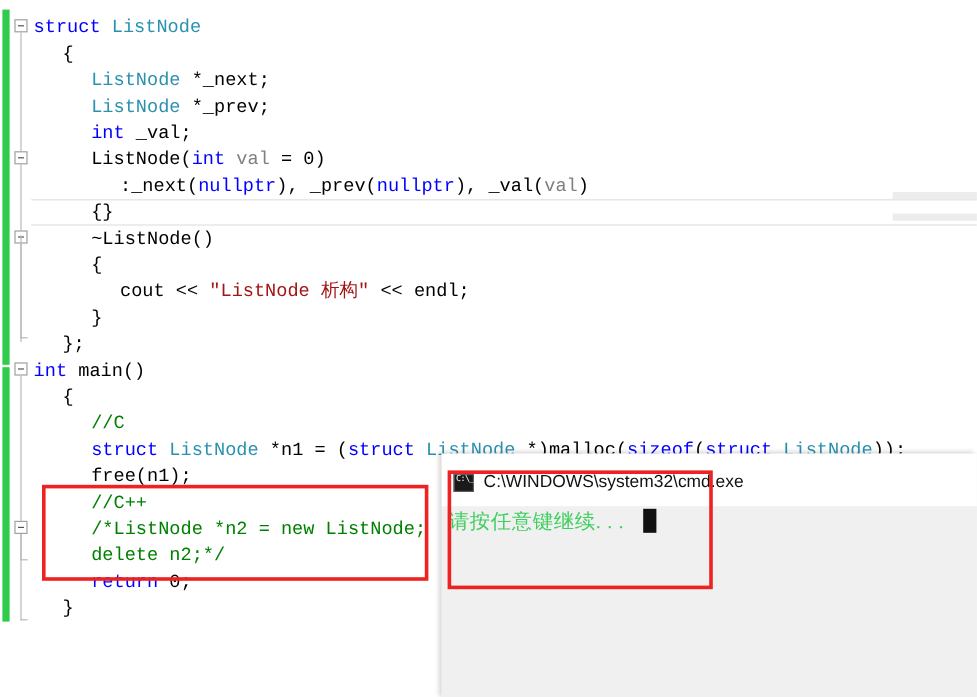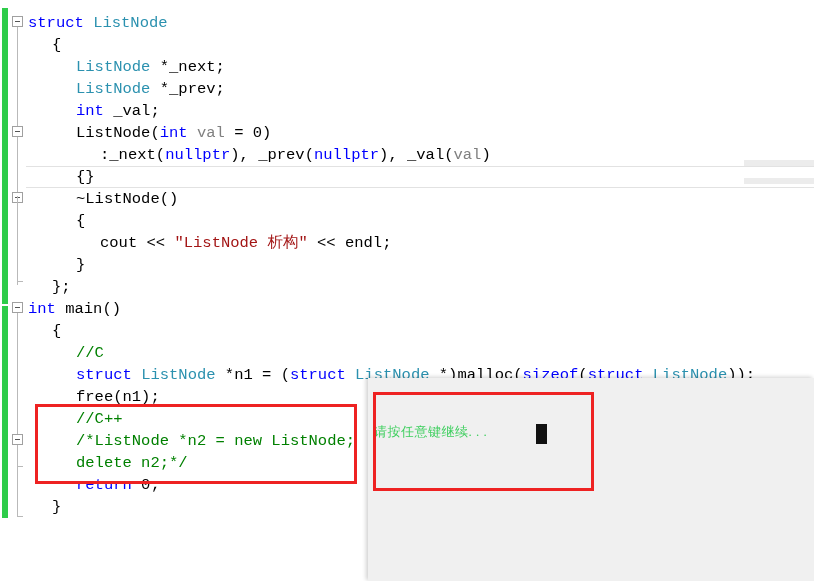--- a/index.html
+++ b/index.html
@@ -182,21 +182,21 @@
     top: 44px;
     width: 446px;
     height: 159px;
     background: #f0f0f0;
   }
   .console-line {
     position: absolute;
     left: 6px;
     top: 1px;
     font-family: Liberation Serif, serif;
-    font-size: 13px;
+    font-size: 17px;
     color: #3fcf5f;
     white-space: pre;
     letter-spacing: 0.5px;
   }
   .caret {
     position: absolute;
     left: 168px;
     top: 2px;
     width: 11px;
     height: 20px;
@@ -225,20 +225,26 @@
 
   <div class="cur-line" style="top:166px;"></div>
 
   <div class="code" id="code-area"><div class="line" style="top: 12px; left: 28px;"><span class="kw">struct </span><span class="typ">ListNode</span></div><div class="line" style="top: 34px; left: 52px;"><span class="pln">{</span></div><div class="line" style="top: 56px; left: 76px;"><span class="typ">ListNode</span><span class="pln"> *_next;</span></div><div class="line" style="top: 78px; left: 76px;"><span class="typ">ListNode</span><span class="pln"> *_prev;</span></div><div class="line" style="top: 100px; left: 76px;"><span class="kw">int</span><span class="pln"> _val;</span></div><div class="line" style="top: 122px; left: 76px;"><span class="pln">ListNode(</span><span class="kw">int</span><span class="pln"> </span><span class="par">val</span><span class="pln"> = 0)</span></div><div class="line" style="top: 144px; left: 100px;"><span class="pln">:_next(</span><span class="kw">nullptr</span><span class="pln">), _prev(</span><span class="kw">nullptr</span><span class="pln">), _val(</span><span class="par">val</span><span class="pln">)</span></div><div class="line" style="top: 166px; left: 76px;"><span class="pln">{}</span></div><div class="line" style="top: 188px; left: 76px;"><span class="pln">~ListNode()</span></div><div class="line" style="top: 210px; left: 76px;"><span class="pln">{</span></div><div class="line" style="top: 232px; left: 100px;"><span class="pln">cout &lt;&lt; </span><span class="str">"ListNode 析构"</span><span class="pln"> &lt;&lt; endl;</span></div><div class="line" style="top: 254px; left: 76px;"><span class="pln">}</span></div><div class="line" style="top: 276px; left: 52px;"><span class="pln">};</span></div><div class="line" style="top: 298px; left: 28px;"><span class="kw">int</span><span class="pln"> main()</span></div><div class="line" style="top: 320px; left: 52px;"><span class="pln">{</span></div><div class="line" style="top: 342px; left: 76px;"><span class="cmt">//C</span></div><div class="line" style="top: 364px; left: 76px;"><span class="kw">struct</span><span class="pln"> </span><span class="typ">ListNode</span><span class="pln"> *n1 = (</span><span class="kw">struct</span><span class="pln"> </span><span class="typ">ListNode</span><span class="pln"> *)malloc(</span><span class="kw">sizeof</span><span class="pln">(</span><span class="kw">struct</span><span class="pln"> </span><span class="typ">ListNode</span><span class="pln">));</span></div><div class="line" style="top: 386px; left: 76px;"><span class="pln">free(n1);</span></div><div class="line" style="top: 408px; left: 76px;"><span class="cmt">//C++</span></div><div class="line" style="top: 430px; left: 76px;"><span class="cmt">/*ListNode *n2 = new ListNode;</span></div><div class="line" style="top: 452px; left: 76px;"><span class="cmt">delete n2;*/</span></div><div class="line" style="top: 474px; left: 76px;"><span class="kw">return</span><span class="pln"> 0;</span></div><div class="line" style="top: 496px; left: 52px;"><span class="pln">}</span></div></div>
 
   <div class="hsep" style="left:744px; top:160px; width:70px;"></div>
   <div class="hsep" style="left:744px; top:178px; width:70px;"></div>
 </div>
 
 <div id="console">
+  <div class="titlebar">
+    <div class="title-row">
+      <span class="cmd-icon"></span>
+      <span class="title-text">C:\WINDOWS\system32\cmd.exe</span>
+    </div>
+  </div>
   <div class="body">
     <span class="console-line">请按任意键继续. . .</span>
     <span class="caret"></span>
   </div>
 </div>
 
 <div class="redbox" id="redbox-0" style="left: 35px; top: 404px; width: 322px; height: 80px; border-color: rgb(238, 34, 34);"></div>
 <div class="redbox" id="redbox-1" style="left: 373px; top: 392px; width: 221px; height: 99px; border-color: rgb(238, 34, 34);"></div>
 
 </body></html>

